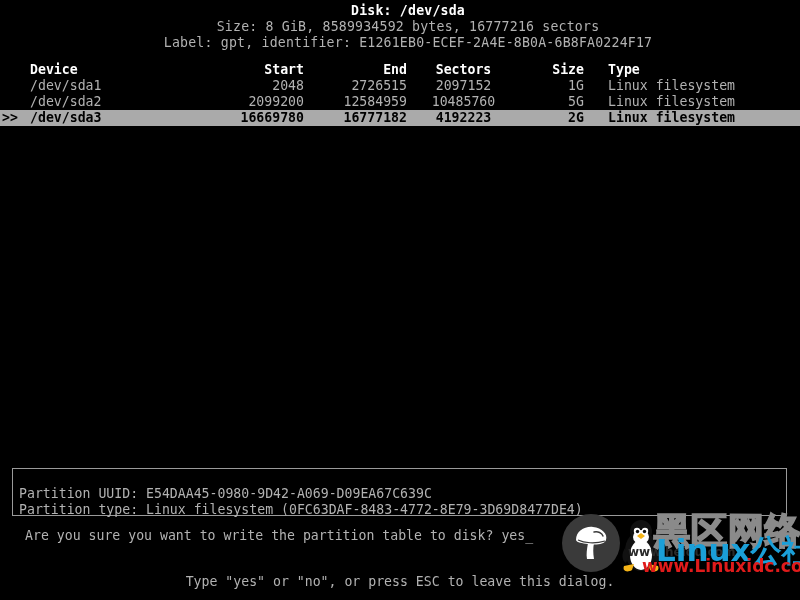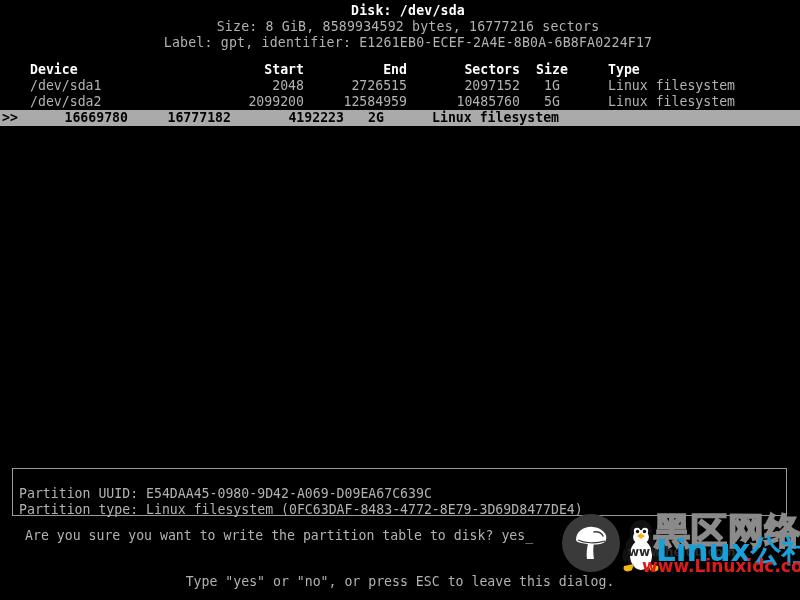--- a/index.html
+++ b/index.html
@@ -67,22 +67,22 @@
   }
   .trow.selected {
     background: #aaaaaa;
     color: #000000;
     font-weight: bold;
   }
   .c-marker  { width: 30px;  text-align: left;  padding-left: 2px; box-sizing: border-box; }
   .c-device  { width: 176px; text-align: left;  box-sizing: border-box; }
   .c-start   { width: 98px;  text-align: right; box-sizing: border-box; }
   .c-end     { width: 103px; text-align: right; box-sizing: border-box; }
-  .c-sectors { width: 113px; text-align: right; box-sizing: border-box; }
-  .c-size    { width: 64px;  text-align: center; box-sizing: border-box; }
+  .c-sectors { width: 113px; text-align: center; box-sizing: border-box; }
+  .c-size    { width: 64px;  text-align: right; box-sizing: border-box; }
   .c-type    { width: 200px; text-align: left;  padding-left: 24px; box-sizing: border-box; }
 
   
   .infobox {
     position: absolute;
     left: 12px;
     top: 468px;
     width: 775px;
     height: 48px;
     border: 1px solid #9a9a9a;
@@ -227,20 +227,21 @@
       <span class="c-device">/dev/sda2</span>
       <span class="c-start">2099200</span>
       <span class="c-end">12584959</span>
       <span class="c-sectors">10485760</span>
       <span class="c-size">5G</span>
       <span class="c-type">Linux filesystem</span>
     </div>
 
     <div class="trow selected">
       <span class="c-marker">&gt;&gt;</span>
+      <span class="c-device">/dev/sda3</span>
       <span class="c-start">16669780</span>
       <span class="c-end">16777182</span>
       <span class="c-sectors">4192223</span>
       <span class="c-size">2G</span>
       <span class="c-type">Linux filesystem</span>
     </div>
 
   </div>
 
   <div class="infobox">

